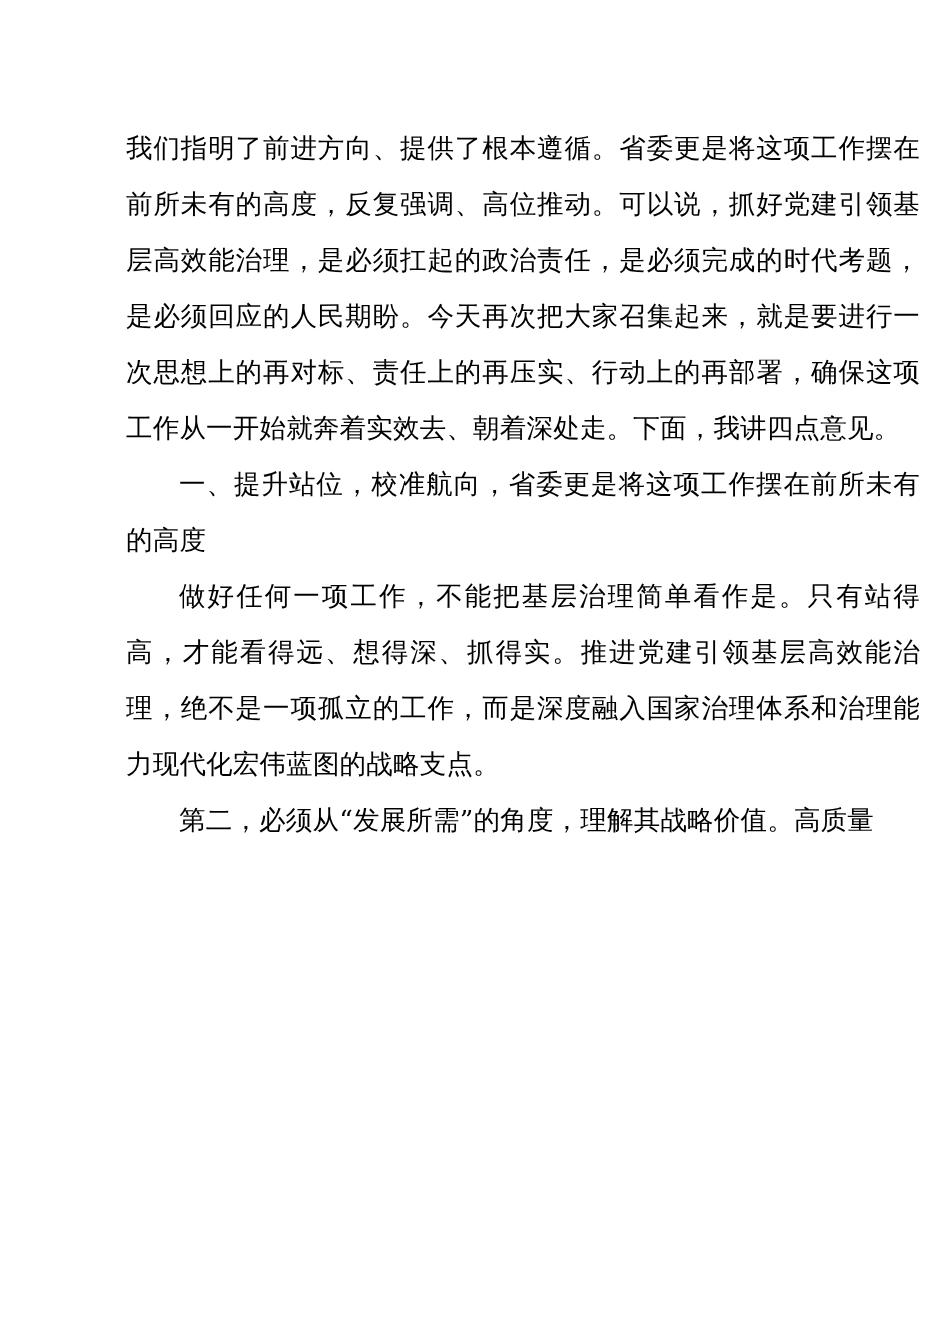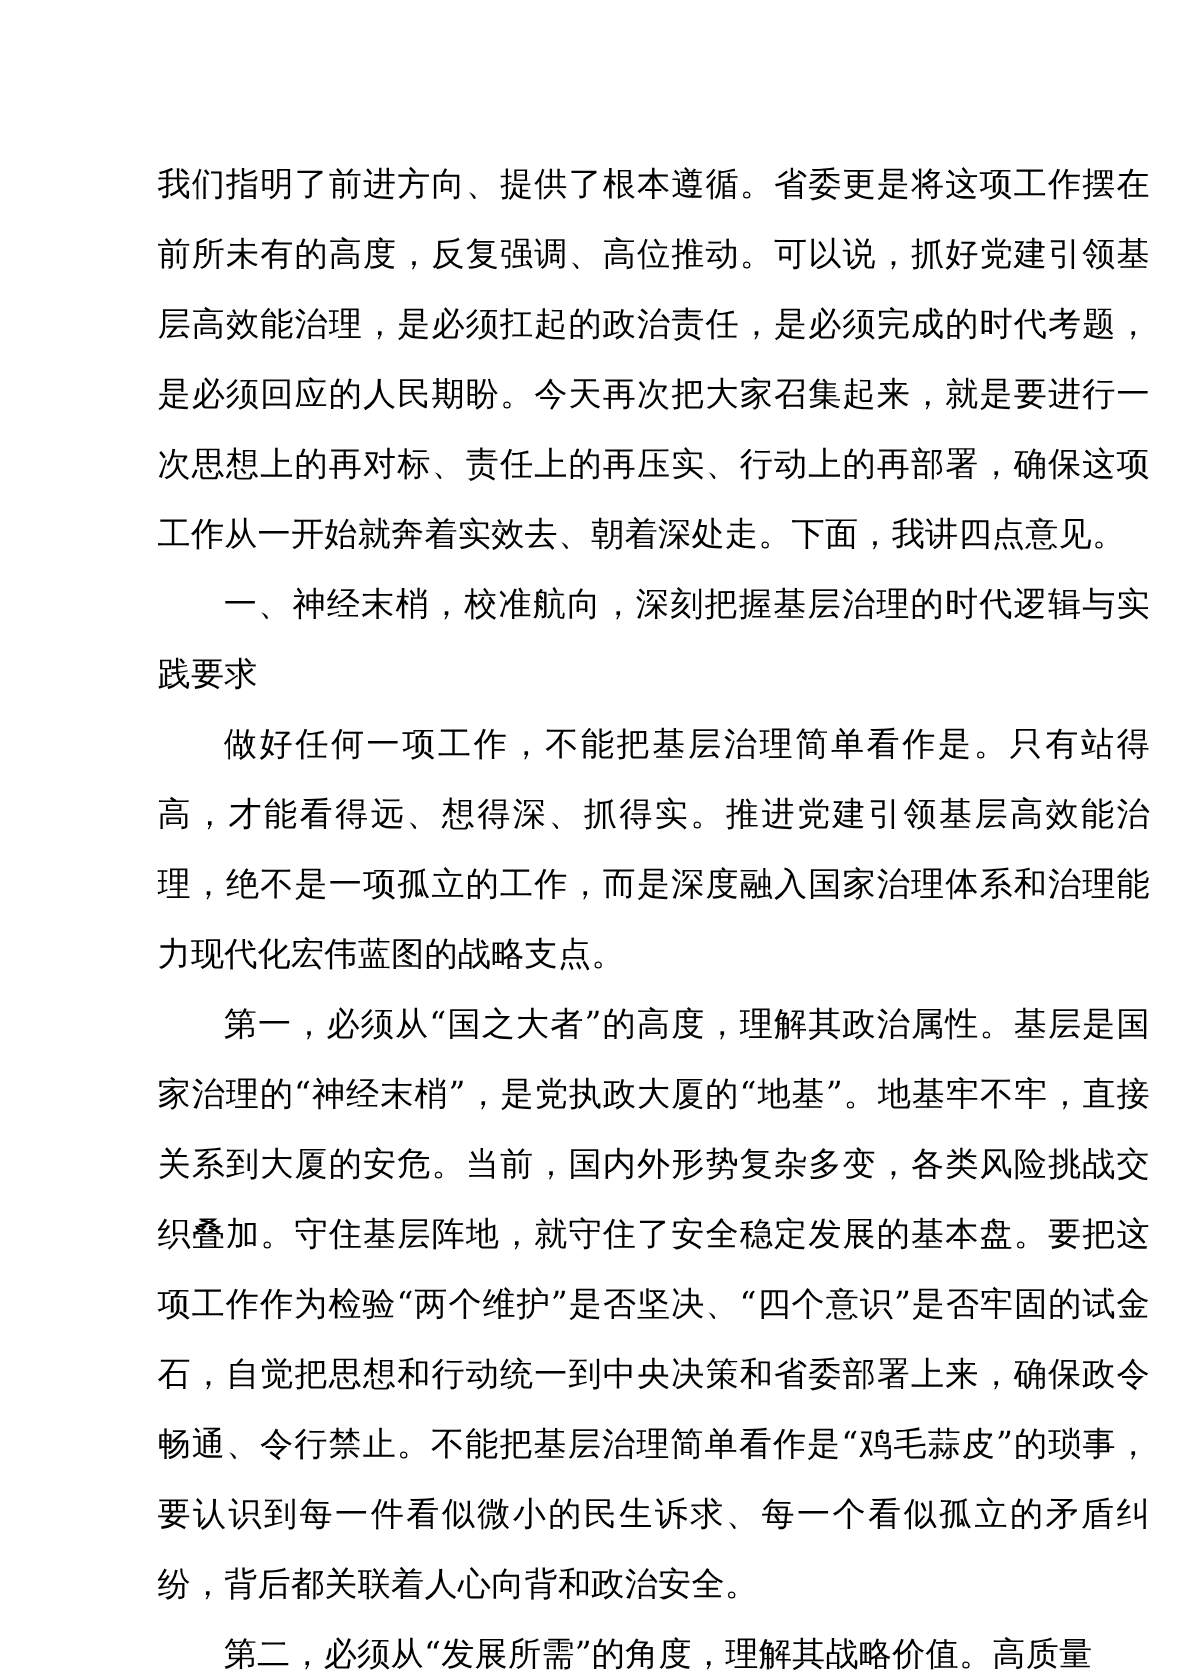--- a/index.html
+++ b/index.html
@@ -39,18 +39,17 @@
   p.noindent {
     text-indent: 0;
   }
 </style>
 </head>
 <body>
 
 <div class="page">
   <div class="doc-body">
     <p class="noindent">我们指明了前进方向、提供了根本遵循。省委更是将这项工作摆在前所未有的高度，反复强调、高位推动。可以说，抓好党建引领基层高效能治理，是必须扛起的政治责任，是必须完成的时代考题，是必须回应的人民期盼。今天再次把大家召集起来，就是要进行一次思想上的再对标、责任上的再压实、行动上的再部署，确保这项工作从一开始就奔着实效去、朝着深处走。下面，我讲四点意见。</p>
-    <p class="indent">一、神经末梢，校准航向，深刻把握基层治理的时代逻辑与实践要求</p>
+    <p class="indent">一、提升站位，校准航向，省委更是将这项工作摆在前所未有的高度</p>
     <p class="indent">做好任何一项工作，不能把基层治理简单看作是。只有站得高，才能看得远、想得深、抓得实。推进党建引领基层高效能治理，绝不是一项孤立的工作，而是深度融入国家治理体系和治理能力现代化宏伟蓝图的战略支点。</p>
-    <p class="indent">第一，必须从“国之大者”的高度，理解其政治属性。基层是国家治理的“神经末梢”，是党执政大厦的“地基”。地基牢不牢，直接关系到大厦的安危。当前，国内外形势复杂多变，各类风险挑战交织叠加。守住基层阵地，就守住了安全稳定发展的基本盘。要把这项工作作为检验“两个维护”是否坚决、“四个意识”是否牢固的试金石，自觉把思想和行动统一到中央决策和省委部署上来，确保政令畅通、令行禁止。不能把基层治理简单看作是“鸡毛蒜皮”的琐事，要认识到每一件看似微小的民生诉求、每一个看似孤立的矛盾纠纷，背后都关联着人心向背和政治安全。</p>
     <p class="indent">第二，必须从“发展所需”的角度，理解其战略价值。高质量</p>
   </div>
 </div>
 
 </body></html>

